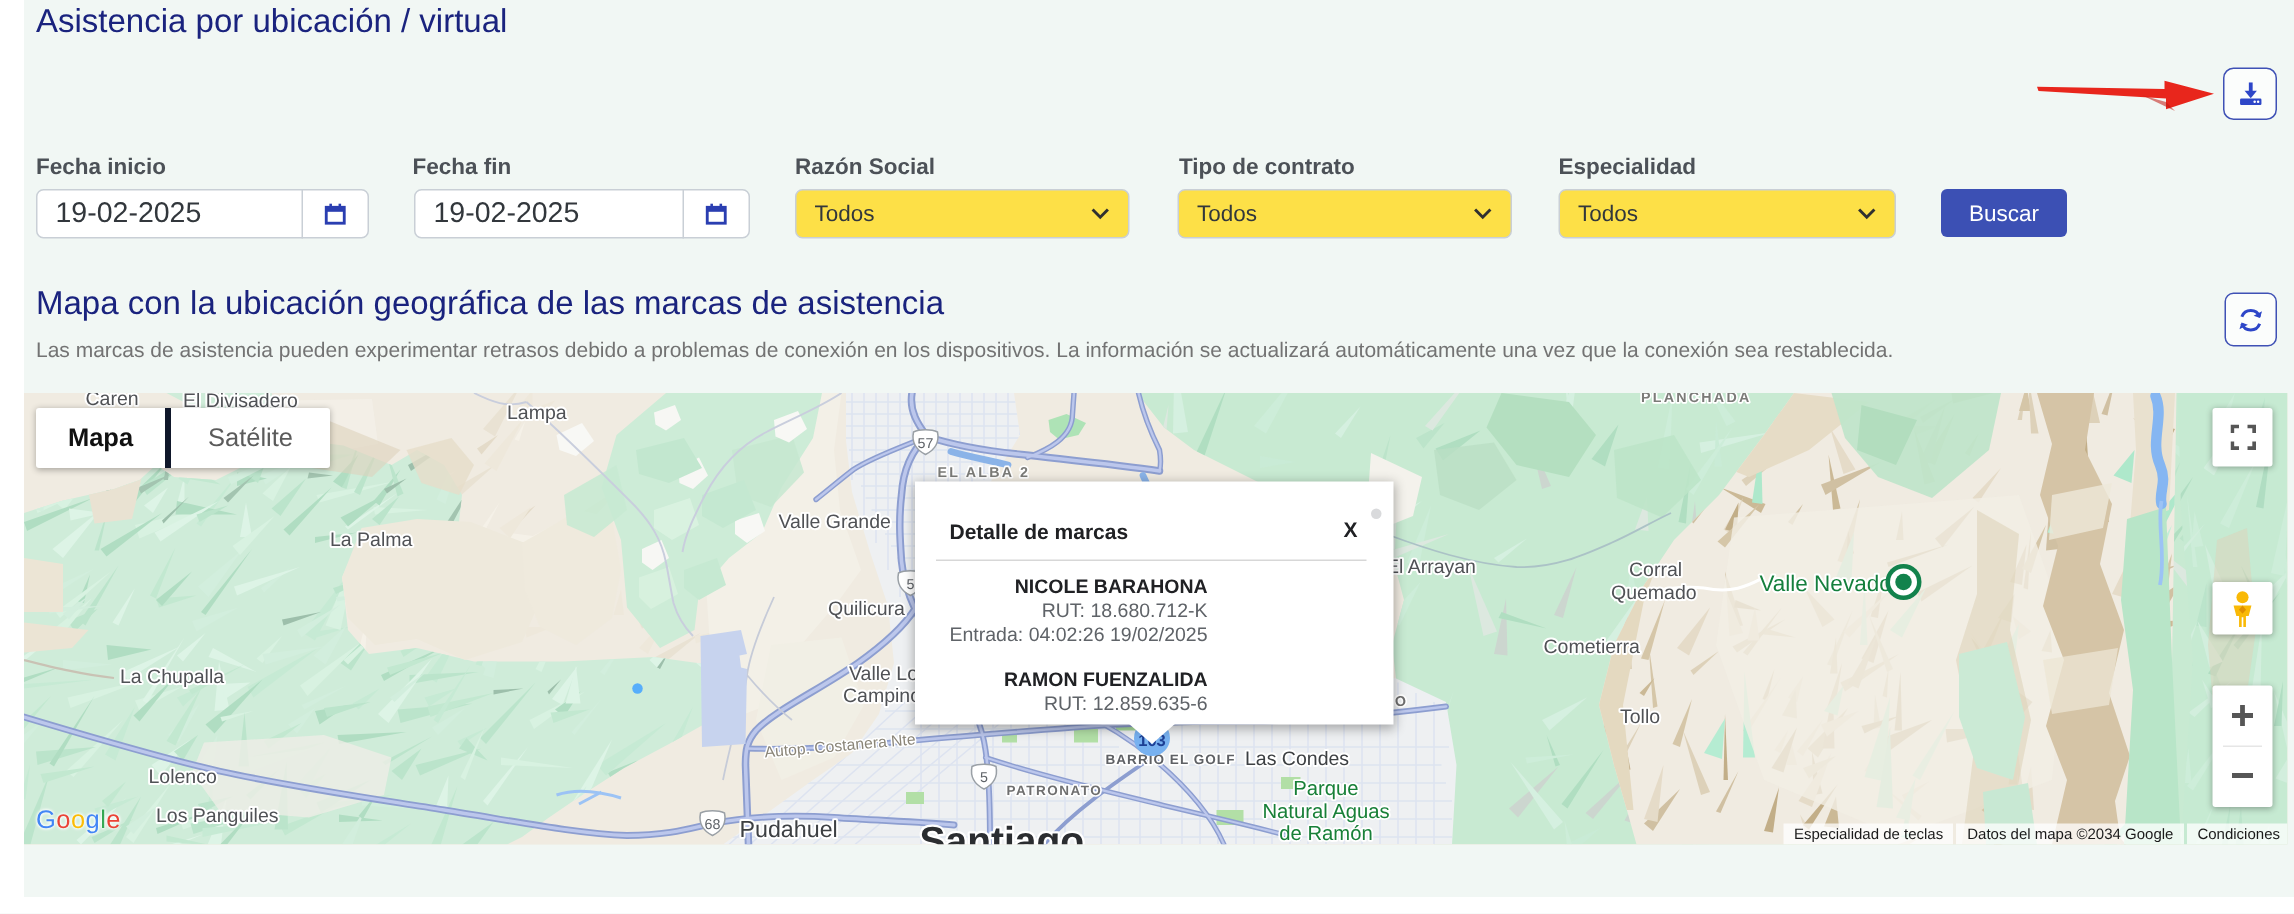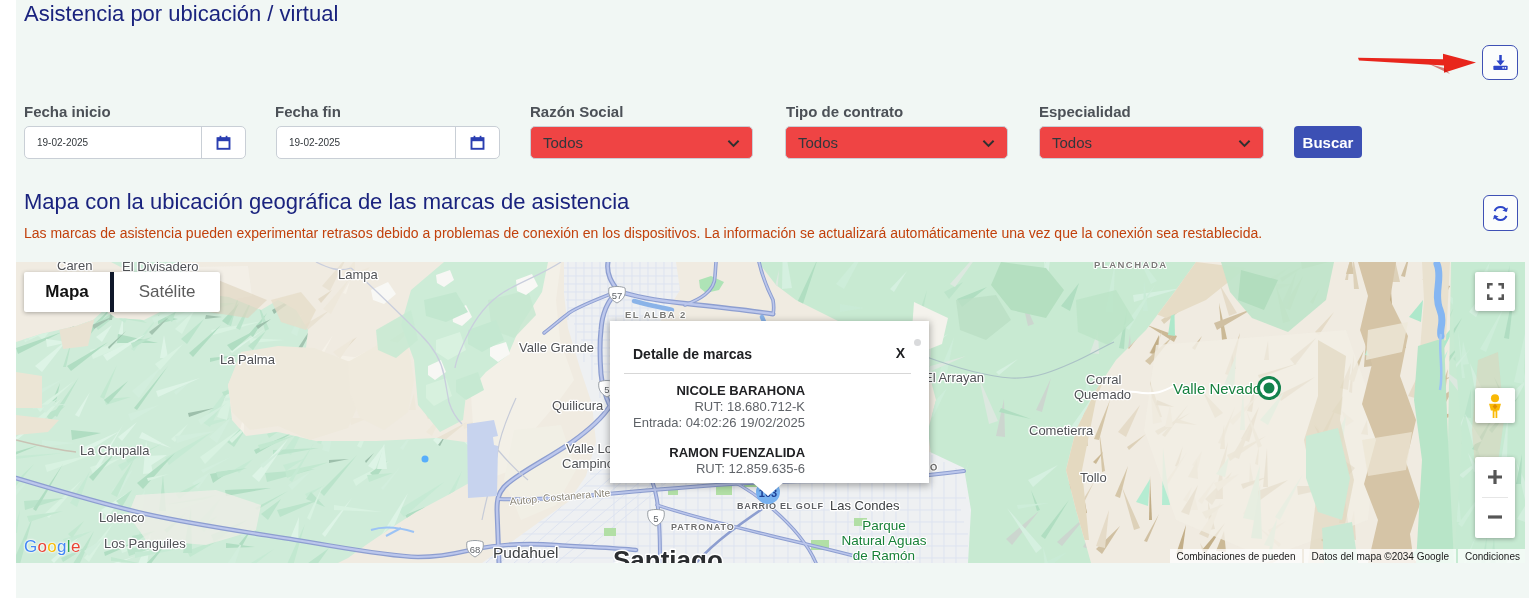--- a/index.html
+++ b/index.html
@@ -4,29 +4,29 @@
 <style>
 * { margin:0; padding:0; box-sizing:border-box; }
 html,body { width:1529px; height:609px; }
 body { background:#ffffff; font-family:"Liberation Sans",sans-serif; overflow:hidden; }
 .page { position:absolute; left:16px; top:0; width:1529px; height:598px; background:#f1f7f4; }
 .abs { position:absolute; }
 h1.title { position:absolute; left:8px; top:1px; font-size:22px; font-weight:400; color:#1a237e; letter-spacing:0; }
 .dl-btn { position:absolute; left:1466px; top:45px; width:36px; height:35px; background:#fbfdfc; border:1px solid #3f51b5; border-radius:7px; display:flex; align-items:center; justify-content:center; }
 .fld-label { position:absolute; top:103px; font-size:15px; font-weight:700; color:#4c5157; }
 .inputbox { position:absolute; top:126px; height:33px; background:#fff; border:1px solid #c9cfd6; border-radius:5px; display:flex; align-items:center; }
-.inputbox .txt { font-size:10px; color:#32373c; padding-left:12px; flex:1; }
+.inputbox .txt { font-size:19px; color:#32373c; padding-left:12px; flex:1; }
 .inputbox .sep { width:1px; height:33px; background:#c9cfd6; }
 .inputbox .cal { width:43px; display:flex; align-items:center; justify-content:center; }
-.selbox { position:absolute; top:126px; height:33px; background:#ef4444; border:1px solid #c9cfd6; border-radius:5px; display:flex; align-items:center; justify-content:space-between; }
+.selbox { position:absolute; top:126px; height:33px; background:#fde047; border:1px solid #c9cfd6; border-radius:5px; display:flex; align-items:center; justify-content:space-between; }
 .selbox .txt { font-size:15px; color:#32373c; padding-left:12px; }
 .selbox .chev { padding-right:12px; }
-.buscar { position:absolute; left:1278px; top:126px; width:68px; height:32px; background:#3c50b4; color:#fff; font-size:15px; border-radius:4px; display:flex; align-items:center; justify-content:center; font-family:"Liberation Sans",sans-serif;font-weight:bold; }
+.buscar { position:absolute; left:1278px; top:126px; width:84px; height:32px; background:#3c50b4; color:#fff; font-size:15px; border-radius:4px; display:flex; align-items:center; justify-content:center; font-family:"Liberation Sans",sans-serif; }
 h2.mapt { position:absolute; left:8px; top:189px; font-size:22px; font-weight:400; color:#1a237e; }
-p.mapp { position:absolute; left:8px; top:225px; font-size:14px; color:#c2410c; }
+p.mapp { position:absolute; left:8px; top:225px; font-size:14px; color:#737373; }
 .rf-btn { position:absolute; left:1467px; top:195px; width:35px; height:36px; background:#fbfdfc; border:1px solid #3f51b5; border-radius:6px; display:flex; align-items:center; justify-content:center; }
 .map { position:absolute; left:0; top:262px; width:1509px; height:301px; overflow:hidden; background:#efe9dc; }
 .mapsat { position:absolute; left:8px; top:10px; width:196px; height:40px; background:#fff; border-radius:2px; box-shadow:0 1px 4px rgba(0,0,0,0.3); display:flex; }
 .mapsat .m1 { width:90px; display:flex; align-items:center; justify-content:center; font-size:17px; font-weight:700; color:#111; border-right:4px solid #0f172a; }
 .mapsat .m2 { flex:1; display:flex; align-items:center; justify-content:center; font-size:17px; color:#5b5b5b; }
 .popup { position:absolute; left:594px; top:59px; width:319px; height:162px; background:#fff; border-radius:0; box-shadow:0 2px 7px 1px rgba(0,0,0,0.3); }
 .popup .hd { position:absolute; left:23px; top:25px; font-size:14px; font-weight:700; color:#202124; }
 .popup .x { position:absolute; right:24px; top:24px; font-size:14px; font-weight:700; color:#202124; }
 .popup .dv { position:absolute; left:14px; right:18px; top:52px; height:1px; background:#d7d7d7; }
 .popup .nm { font-size:13px; font-weight:700; color:#202124; }
@@ -1201,21 +1201,21 @@
 </div>
 <div class="gctl" style="left:1459px; top:195px; width:40px; height:81px;">
   <svg width="40" height="81">
     <path d="M13 20 L27 20 M20 13 L20 27" stroke="#565656" stroke-width="3.2"></path>
     <line x1="7" y1="40.5" x2="33" y2="40.5" stroke="#e6e6e6" stroke-width="1"></line>
     <path d="M13 60 L27 60" stroke="#565656" stroke-width="3.2"></path>
   </svg>
 </div>
 
 <div class="attr">
-        <span>Combinaciones de pueden</span>
+        <span>Especialidad de teclas</span>
         <span>Datos del mapa ©2034 Google</span>
         <span style="padding-right:5px">Condiciones</span>
       </div>
 
 <div class="glogo"><span style="color:#4286f5">G</span><span style="color:#ea4335">o</span><span style="color:#fbbc05">o</span><span style="color:#4286f5">g</span><span style="color:#34a853">l</span><span style="color:#ea4335">e</span></div>
 </div>
 
 </div>
 
 </body></html>

